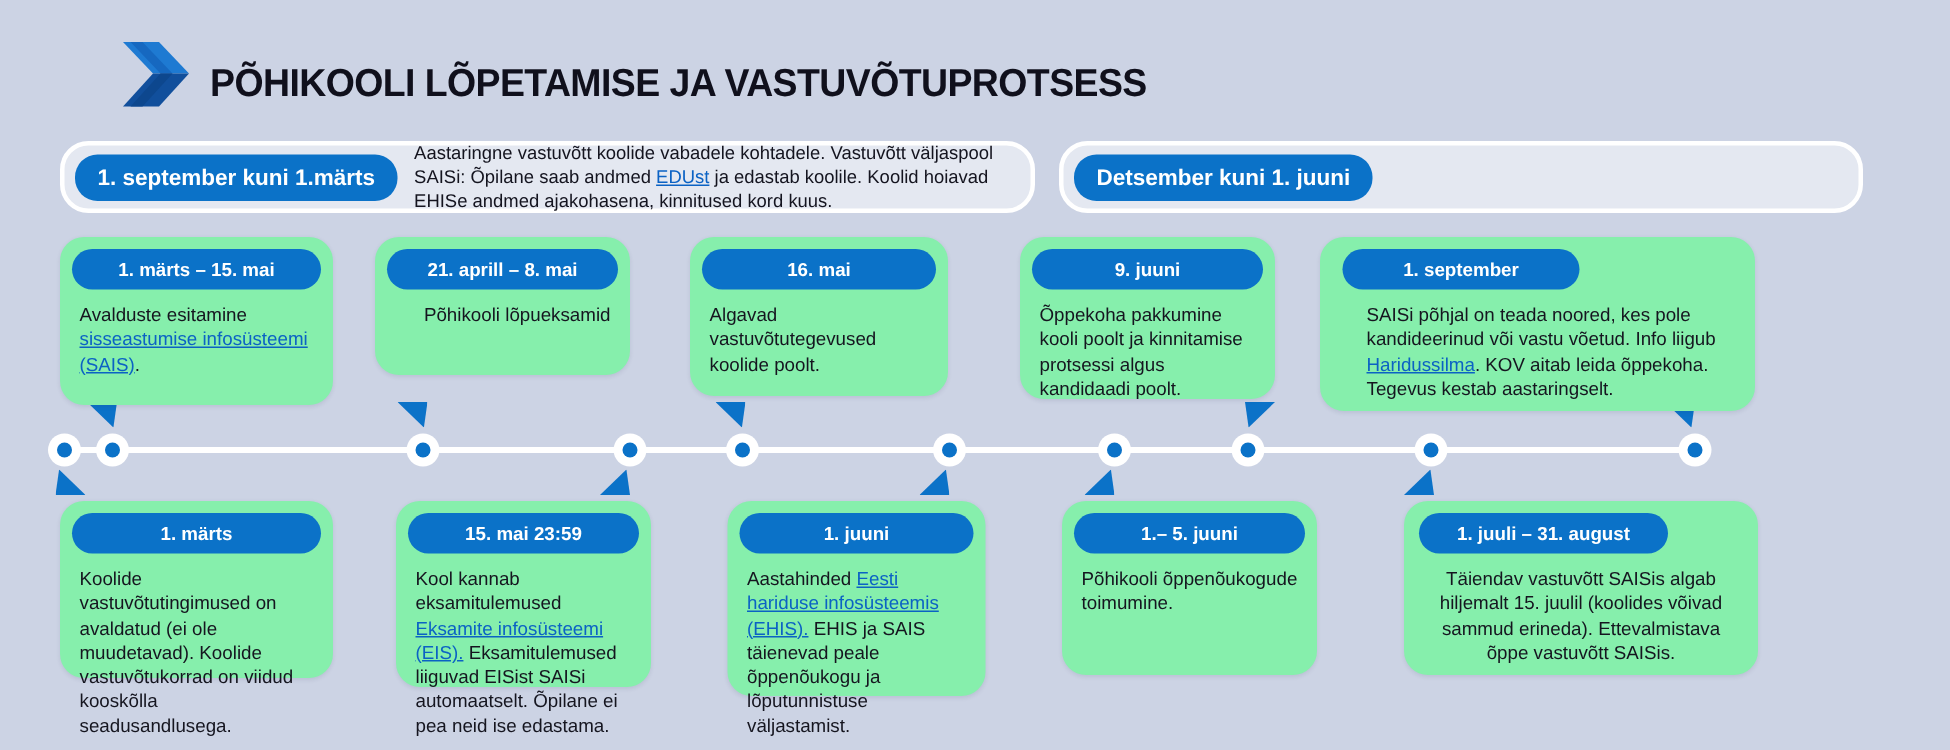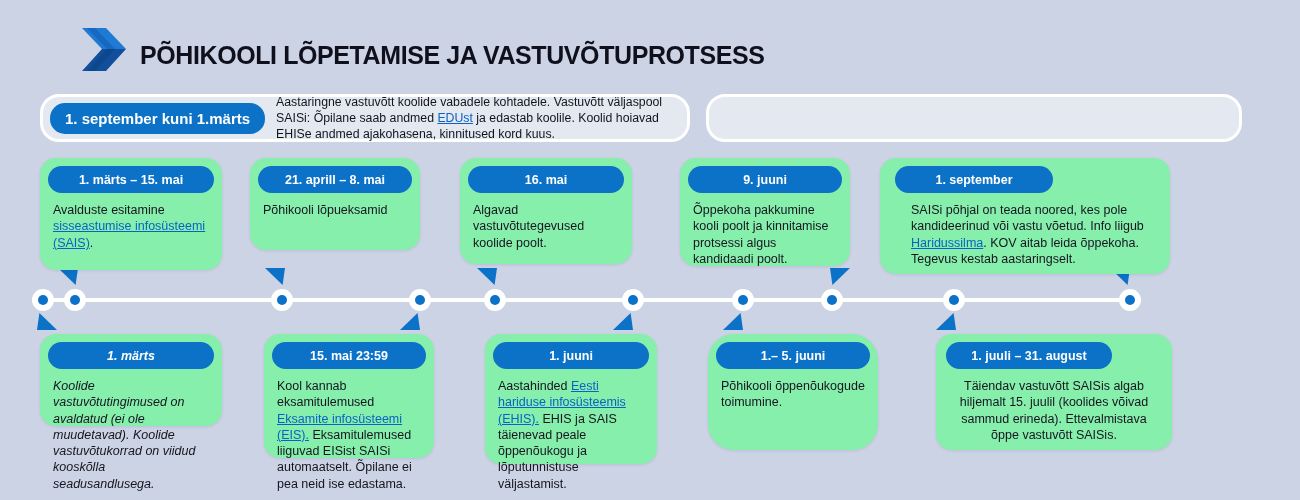--- a/index.html
+++ b/index.html
@@ -77,20 +77,21 @@
   </svg>
 
   <div class="page-title">PÕHIKOOLI LÕPETAMISE JA VASTUVÕTUPROTSESS</div>
 
   <div class="banner" style="left:40px;top:94px;width:650px;">
     <div class="banner-pill">1. september kuni 1.märts</div>
     <div class="banner-text"><span>Aastaringne vastuvõtt koolide vabadele kohtadele. Vastuvõtt väljaspool SAISi: Õpilane saab andmed </span><a class="link" href="#">EDUst</a><span> ja edastab koolile. Koolid hoiavad EHISe andmed ajakohasena, kinnitused kord kuus.</span></div>
   </div>
 
   <div class="banner" style="left:706px;top:94px;width:536px;">
+    <div class="banner-pill">Detsember kuni 1. juuni</div>
   </div>
 
   <div class="tl-line"></div>
   <div id="dots">
       <div class="dot" style="left: 43px;">
         <div class="dot-core"></div>
       </div>
       <div class="dot" style="left: 75px;">
         <div class="dot-core"></div>
       </div>
@@ -131,56 +132,56 @@
       <div class="tri tri-up tri-up-r" style="left: 723px;"></div>
       <div class="tri tri-up tri-up-r" style="left: 936px;"></div>
     </div>
 
   <div id="cards">
   <div class="card" style="left: 40px; top: 158px; width: 182px; height: 112px;">
     <div class="pill" style="width: calc(100% - 16px);">1. märts – 15. mai</div>
     <div class="card-body"><span>Avalduste esitamine </span><a class="link" href="#">sisseastumise infosüsteemi (SAIS)</a><span>.</span></div>
   </div>
 
-  <div class="card" style="left: 250px; top: 158px; width: 170px; height: 92px;">
+  <div class="card" style="left: 250px; top: 158px; width: 170px; height: 92px; text-align: right;">
     <div class="pill" style="width: calc(100% - 16px);">21. aprill – 8. mai</div>
     <div class="card-body"><span>Põhikooli lõpueksamid</span></div>
   </div>
 
   <div class="card" style="left: 460px; top: 158px; width: 172px; height: 106px;">
     <div class="pill" style="width: calc(100% - 16px);">16. mai</div>
     <div class="card-body"><span>Algavad vastuvõtutegevused koolide poolt.</span></div>
   </div>
 
   <div class="card" style="left: 680px; top: 158px; width: 170px; height: 108px;">
     <div class="pill" style="width: calc(100% - 16px);">9. juuni</div>
     <div class="card-body"><span>Õppekoha pakkumine kooli poolt ja kinnitamise protsessi algus kandidaadi poolt.</span></div>
   </div>
 
   <div class="card" style="left: 880px; top: 158px; width: 290px; height: 116px; padding-left: 31px;">
     <div class="pill" style="width: 158px; left: 15px;">1. september</div>
     <div class="card-body"><span>SAISi põhjal on teada noored, kes pole kandideerinud või vastu võetud. Info liigub </span><a class="link" href="#">Haridussilma</a><span>. KOV aitab leida õppekoha. Tegevus kestab aastaringselt.</span></div>
   </div>
 
-  <div class="card" style="left: 40px; top: 334px; width: 182px; height: 92px; font-style: italic;">
+  <div class="card" style="left: 40px; top: 334px; width: 182px; height: 118px;">
     <div class="pill" style="width: calc(100% - 16px);">1. märts</div>
     <div class="card-body"><span>Koolide vastuvõtutingimused on avaldatud (ei ole muudetavad). Koolide vastuvõtukorrad on viidud kooskõlla seadusandlusega.</span></div>
   </div>
 
   <div class="card" style="left: 264px; top: 334px; width: 170px; height: 124px;">
     <div class="pill" style="width: calc(100% - 16px);">15. mai 23:59</div>
     <div class="card-body"><span>Kool kannab eksamitulemused </span><a class="link" href="#">Eksamite infosüsteemi (EIS).</a><span> Eksamitulemused liiguvad EISist SAISi automaatselt. Õpilane ei pea neid ise edastama.</span></div>
   </div>
 
   <div class="card" style="left: 485px; top: 334px; width: 172px; height: 130px;">
     <div class="pill" style="width: calc(100% - 16px); text-align: center;">1. juuni</div>
     <div class="card-body"><span>Aastahinded </span><a class="link" href="#">Eesti hariduse infosüsteemis (EHIS).</a><span> EHIS ja SAIS täienevad peale õppenõukogu ja lõputunnistuse väljastamist.</span></div>
   </div>
 
-  <div class="card" style="left: 708px; top: 334px; width: 170px; height: 116px; border-radius: 26px;">
+  <div class="card" style="left: 708px; top: 334px; width: 170px; height: 116px;">
     <div class="pill" style="width: calc(100% - 16px);">1.– 5. juuni</div>
     <div class="card-body"><span>Põhikooli õppenõukogude toimumine.</span></div>
   </div>
 
   <div class="card" style="left: 936px; top: 334px; width: 236px; height: 116px; text-align: center;">
     <div class="pill" style="width: 166px; left: 10px;">1. juuli – 31. august</div>
     <div class="card-body"><span>Täiendav vastuvõtt SAISis algab hiljemalt 15. juulil (koolides võivad sammud erineda). Ettevalmistava õppe vastuvõtt SAISis.</span></div>
   </div>
 </div>
 

